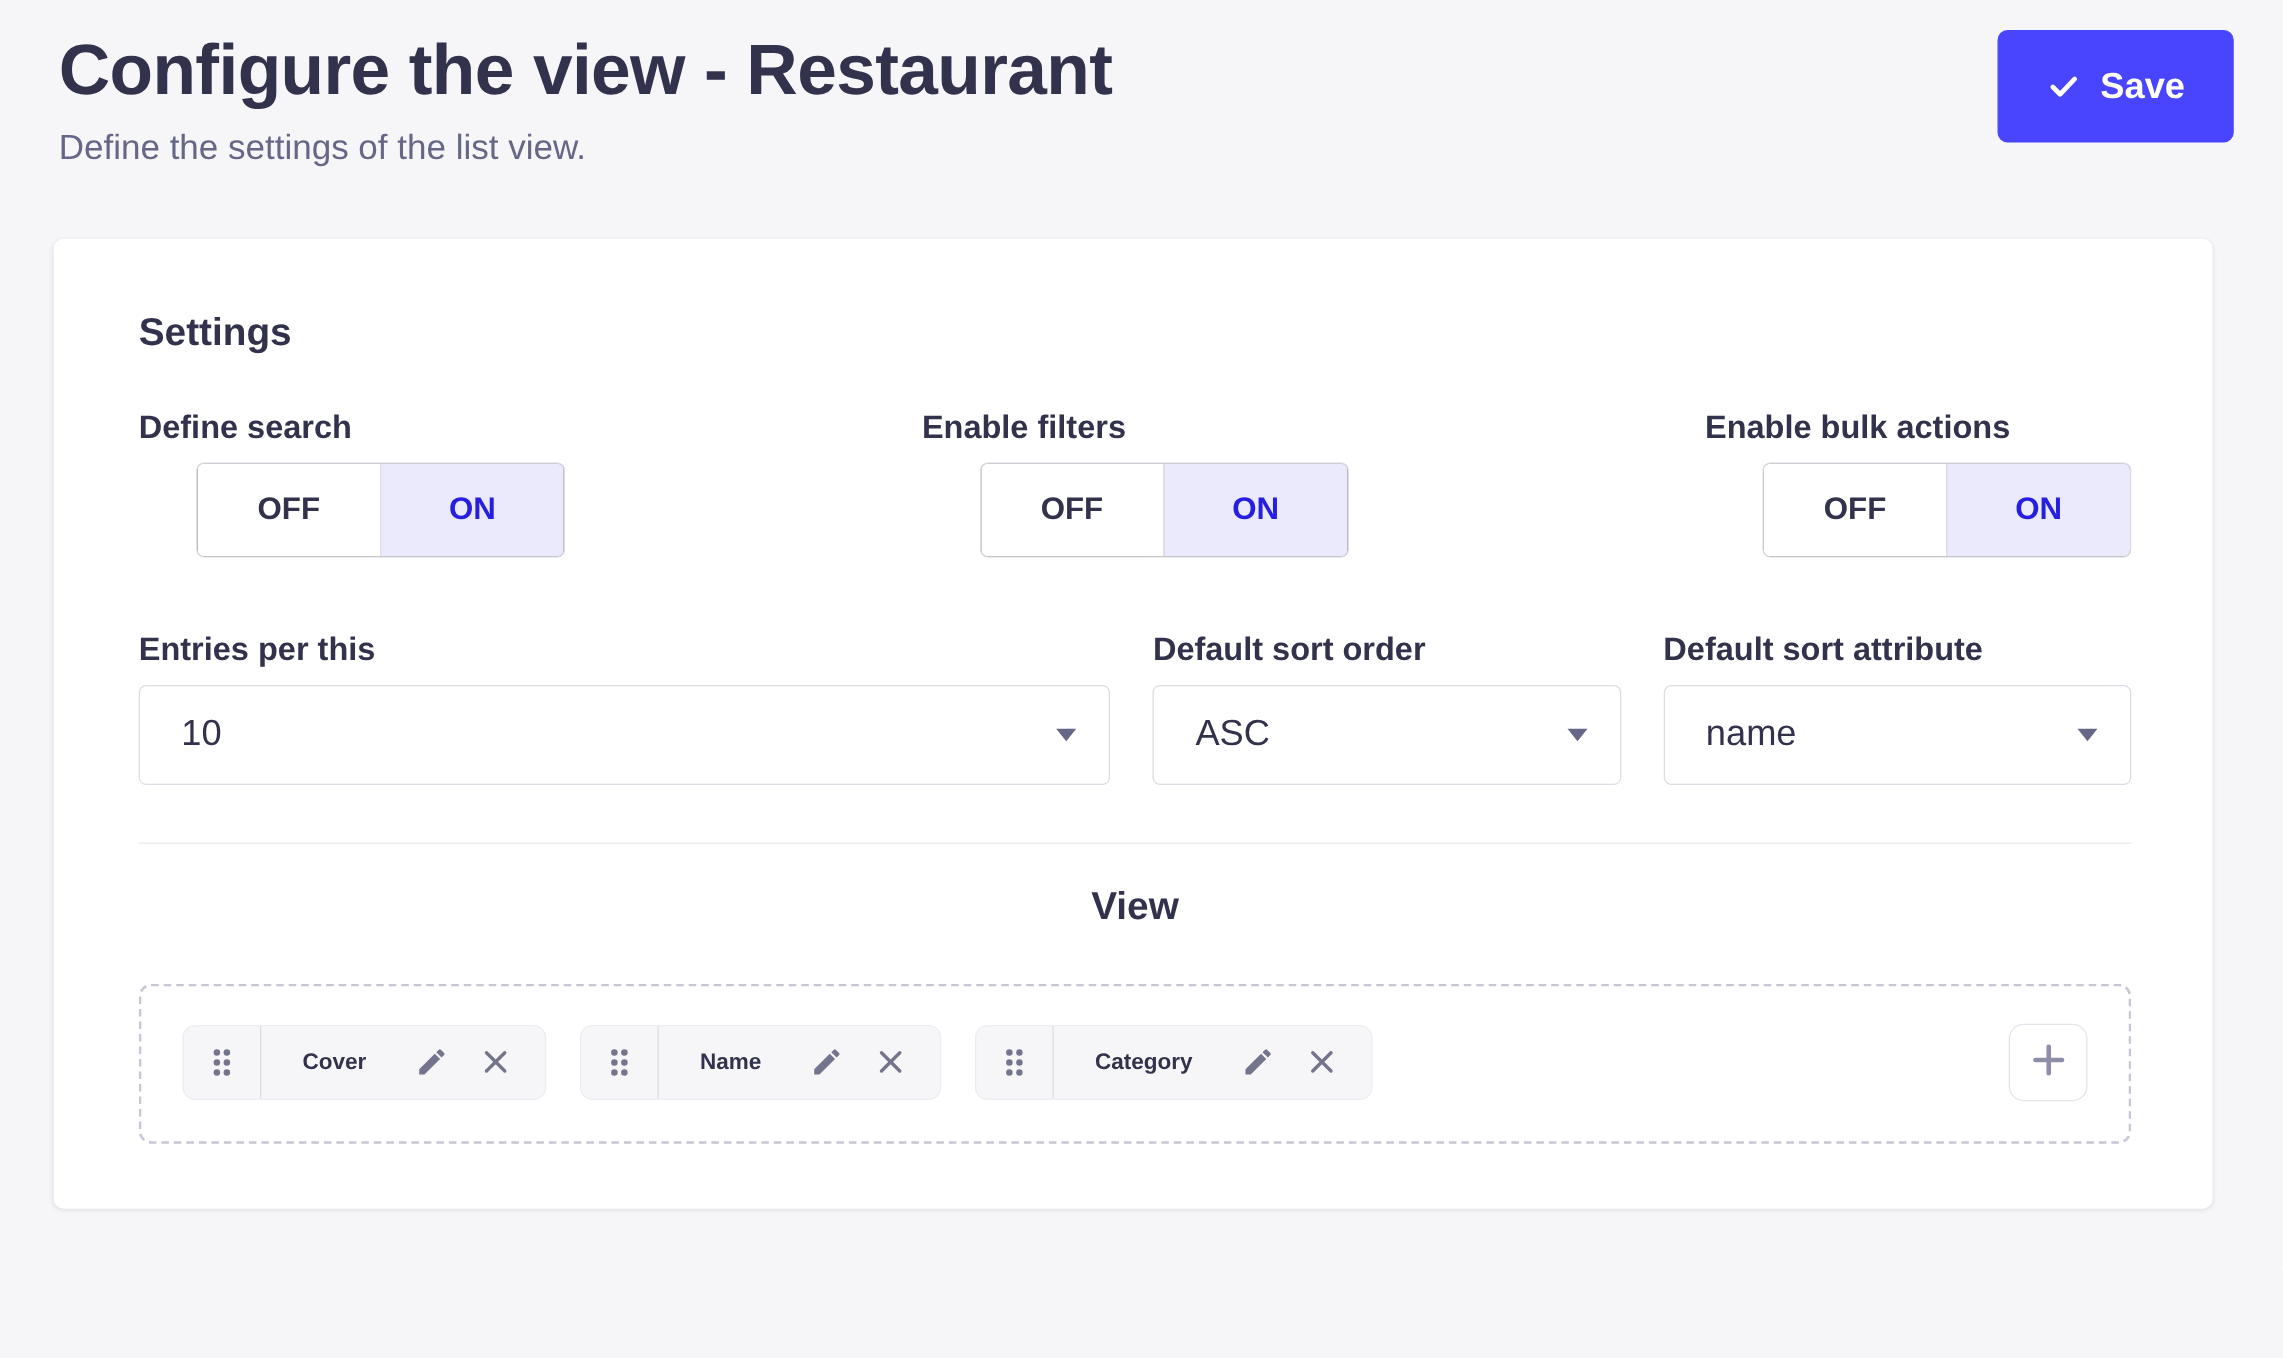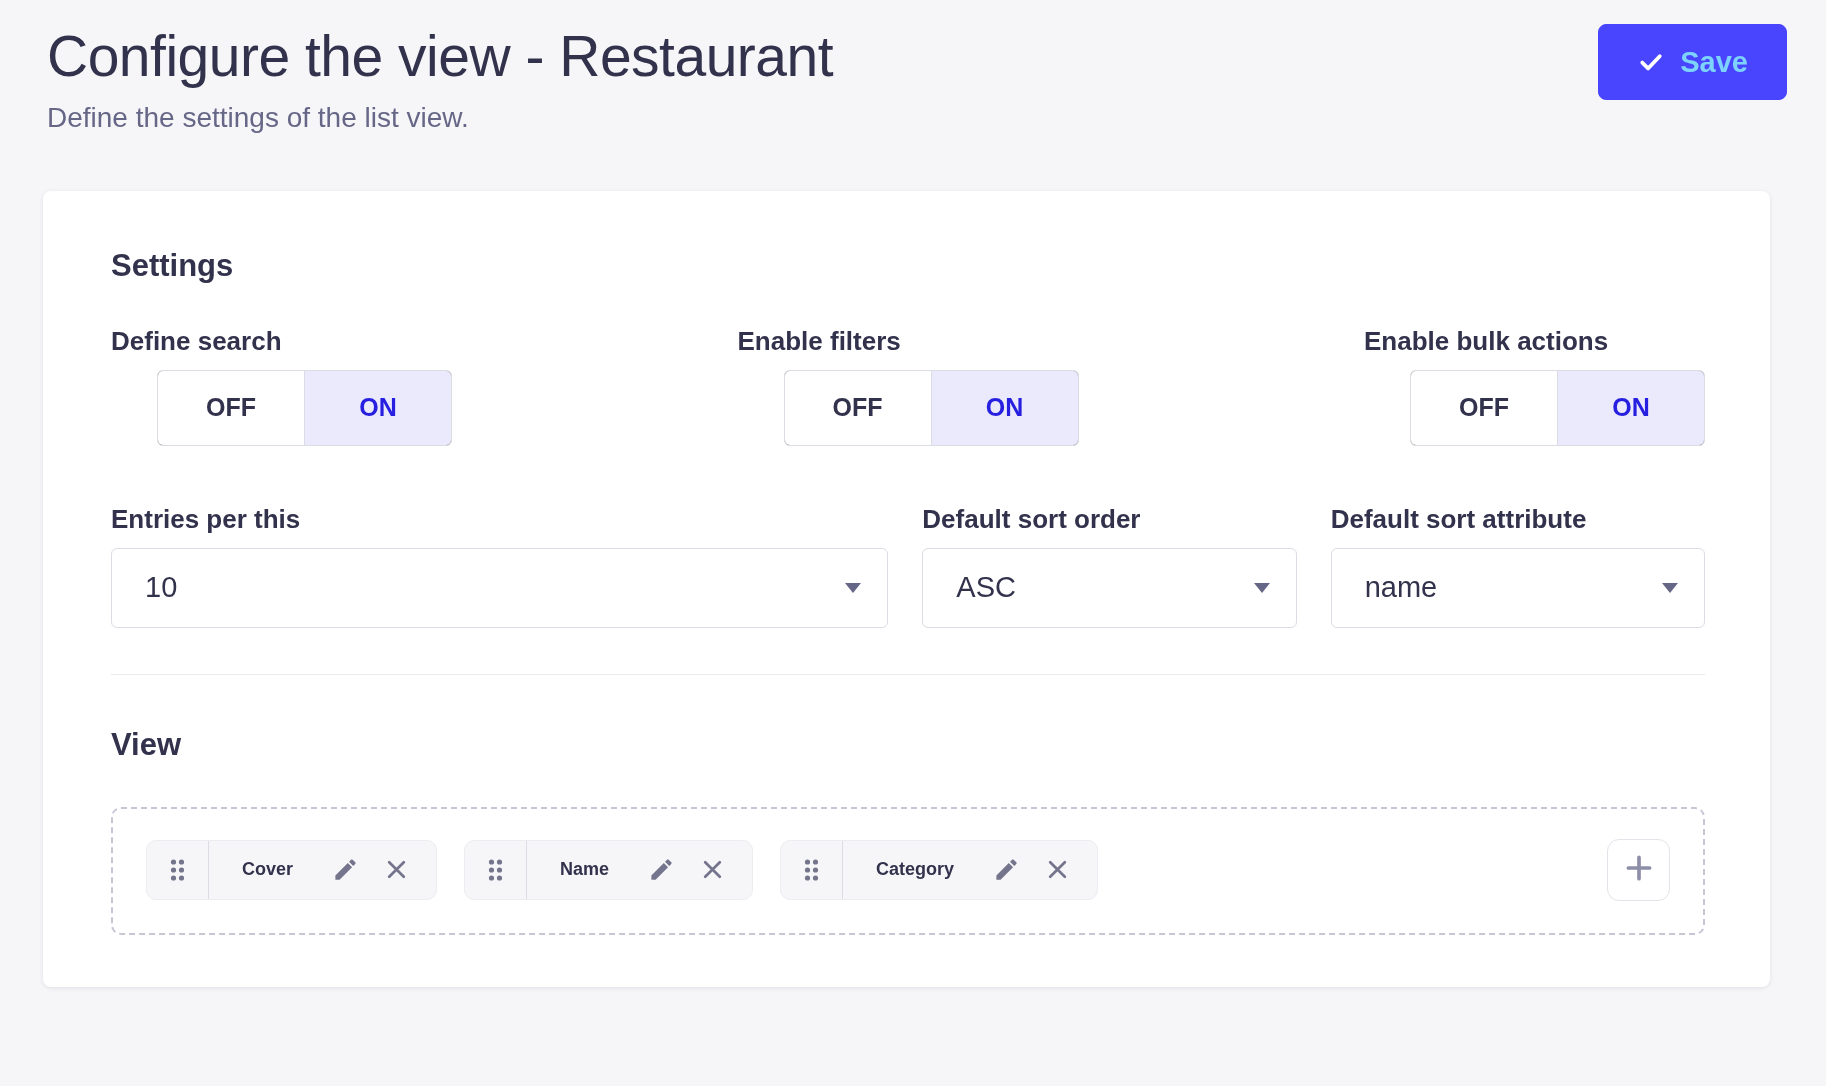--- a/index.html
+++ b/index.html
@@ -13,41 +13,41 @@
 
   
   .header {
     display:flex;
     justify-content:space-between;
     align-items:flex-start;
     padding:24px 39px 0 47px;
   }
   .page-title {
     font-size:57px;
-    font-weight:400;
+    font-weight:700;
     letter-spacing:-0.5px;
     color:#32324d;
     line-height:1.15;
   }
   .page-subtitle {
     margin-top:12px;
     font-size:28px;
     color:#666687;
   }
   .save-btn {
     margin-top:0;
     display:flex;
     align-items:center;
     gap:15px;
-    height:76px;
+    height:90px;
     padding:0 38px;
     background:#4945ff;
     border:1px solid #4945ff;
     border-radius:8px;
-    color:#7dd3fc;
+    color:#ffffff;
     font-size:29px;
     font-weight:700;
     cursor:pointer;
     font-family:"Liberation Sans", sans-serif;
   }
   .save-btn svg { display:block; }
 
   
   .card {
     margin:57px auto 0 43px;
@@ -135,21 +135,21 @@
     font-size:26px;
     color:#666687;
   }
 
   .divider {
     margin-top:46px;
     border-top:1px solid #eaeaef;
   }
 
   
-  .view-heading { margin-top:52px; }
+  .view-heading { margin-top:32px;text-align:center; }
   .drop-zone {
     margin-top:44px;
     border:2px dashed #c6c6d4;
     border-radius:10px;
     padding:30px 33px 32px 33px;
     display:flex;
     align-items:center;
     gap:27px;
   }
   .field-pill {

